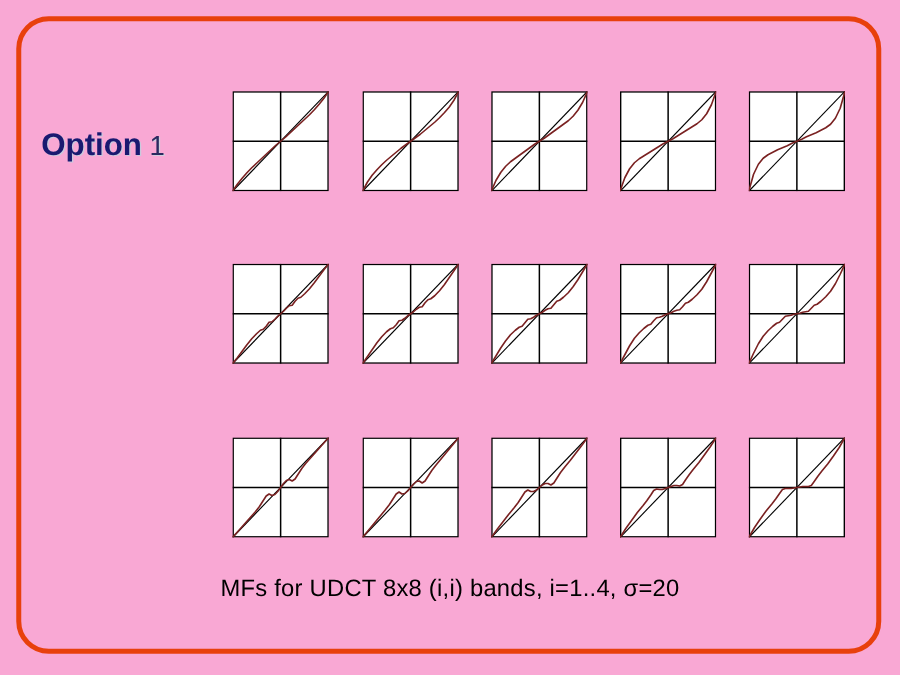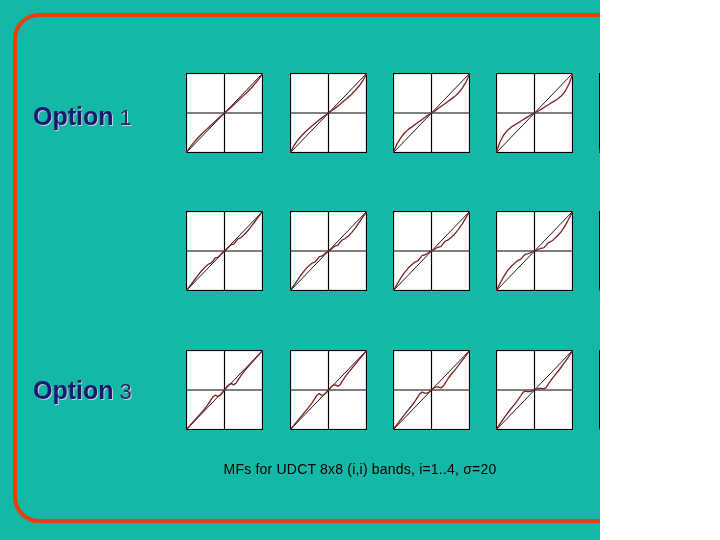--- a/index.html
+++ b/index.html
@@ -2,23 +2,23 @@
 <html><head>
 <meta charset="utf-8">
 <style>
   html, body {
     margin: 0;
     padding: 0;
     background: #ffffff;
   }
   #slide {
     position: relative;
-    width: 600px;
+    width: 720px;
     height: 540px;
-    background: #14b8a6;
+    background: #f9a8d4;
     overflow: hidden;
     font-family: "Liberation Sans", sans-serif;
   }
   
   #frame {
     position: absolute;
     left: 13px;
     top: 13px;
     width: 692px;
     height: 510px;
@@ -58,39 +58,36 @@
     width: 77px;
     height: 80px;
   }
   
   #caption {
     position: absolute;
     left: 0;
     top: 461px;
     width: 720px;
     text-align: center;
-    font-size: 14px;
+    font-size: 19px;
     color: #000000;
     font-family: "Liberation Sans", sans-serif;
     letter-spacing: 0.2px;
   }
 </style>
 </head>
 <body>
 
 <div id="slide">
 
   <div id="frame"></div>
 
   <div class="row-label" style="top:104px;">
     <span class="word">Option</span><span class="num">1</span>
   </div>
-  <div class="row-label" style="top:378px;">
-    <span class="word">Option</span><span class="num">3</span>
-  </div>
 
   <div id="plots">
       <div class="plot" style="left: 186px; top: 73px; position: absolute;">
         <svg viewBox="0 0 77 80" shape-rendering="geometricPrecision">
           <rect x="0.5" y="0.5" width="76" height="79" fill="#ffffff" stroke="#000000" stroke-width="1.2"></rect>
           <line x1="38.5" y1="0" x2="38.5" y2="80" stroke="#000000" stroke-width="1.2"></line>
           <line x1="0" y1="40" x2="77" y2="40" stroke="#000000" stroke-width="1.2"></line>
           <polyline points="0.00,80.00 77.00,0.00" fill="none" stroke="#000000" stroke-width="0.9"></polyline>
           <polyline points="0.00,80.00 3.85,74.40 7.70,69.60 11.55,65.20 15.40,61.20 19.25,57.60 23.10,54.00 26.95,50.40 30.80,46.80 34.65,43.20 38.50,40.00 42.35,36.80 46.20,33.20 50.05,29.60 53.90,26.00 57.75,22.40 61.60,18.80 65.45,14.80 69.30,10.40 73.15,5.60 77.00,0.00" fill="none" stroke="#7a2222" stroke-width="1.3" stroke-linejoin="round" stroke-linecap="round"></polyline>
         </svg>

